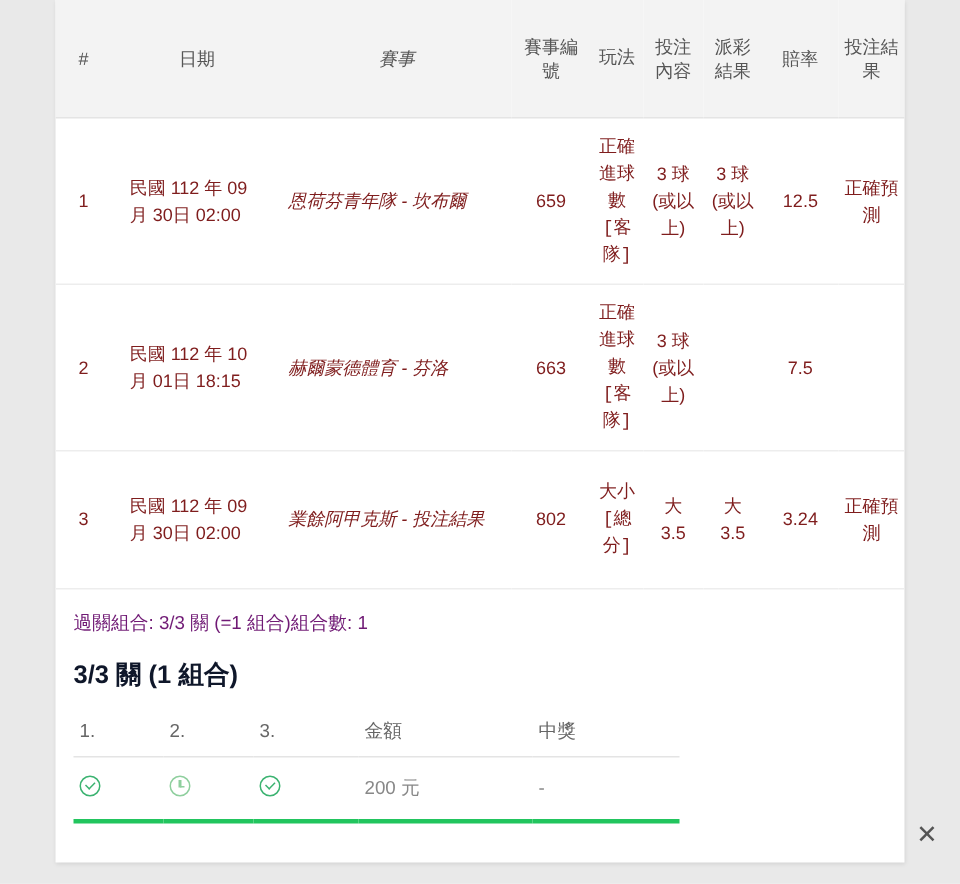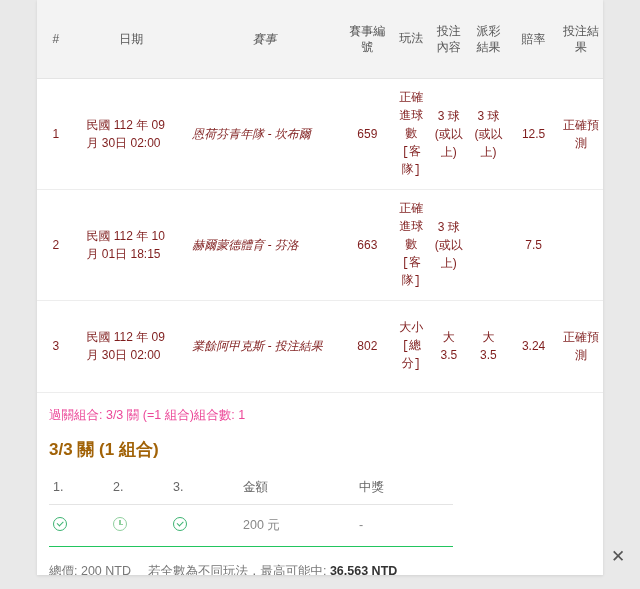--- a/index.html
+++ b/index.html
@@ -78,47 +78,47 @@
   .col-res    { width: 36px; }
   .col-odds   { width: 46px; }
   .col-bres   { width: 40px; }
   .narrow {
     line-height: 1.45;
   }
   
   .summary-line {
     padding: 14px 12px 10px 12px;
     font-size: 12.5px;
-    color: #ec4899;
+    color: #701a75;
   }
   .combo-title {
     padding: 4px 12px 10px 12px;
     font-size: 17px;
     font-weight: bold;
-    color: #a16207;
+    color: #0f172a;
   }
   
   table.result {
     width: 368px;
     margin-left: 12px;
     border-collapse: collapse;
     font-size: 12.5px;
     table-layout: fixed;
   }
   table.result th {
     text-align: left;
     font-weight: normal;
     color: #666;
     font-size: 12.5px;
     padding: 8px 4px;
     border-bottom: 1px solid #e4e4e4;
   }
   table.result td {
     padding: 12px 4px;
-    border-bottom: 1px solid #22c55e;
+    border-bottom: 3px solid #22c55e;
     color: #888;
     font-size: 12.5px;
   }
   .rc1 { width: 52px; }
   .rc2 { width: 52px; }
   .rc3 { width: 62px; }
   .rc4 { width: 108px; }
   .rc5 { width: 90px; }
   .status-ico {
     display: inline-block;
@@ -271,23 +271,17 @@
           </td>
           <td class="rc3">
             <span class="status-ico check"></span>
           </td>
           <td class="rc4 amount-cell">200 元</td>
           <td class="rc5">-</td>
         </tr>
       </tbody>
     </table>
 
-    <div class="footer-line">
-      <span>總價: 200 NTD</span>
-      <span class="footer-sep"></span>
-      <span>若全數為不同玩法，最高可能中:</span>
-      <b>36,563 NTD</b>
-    </div>
 
   </div>
 
   <div class="close-btn">✕</div>
 </div>
 
 </body></html>

